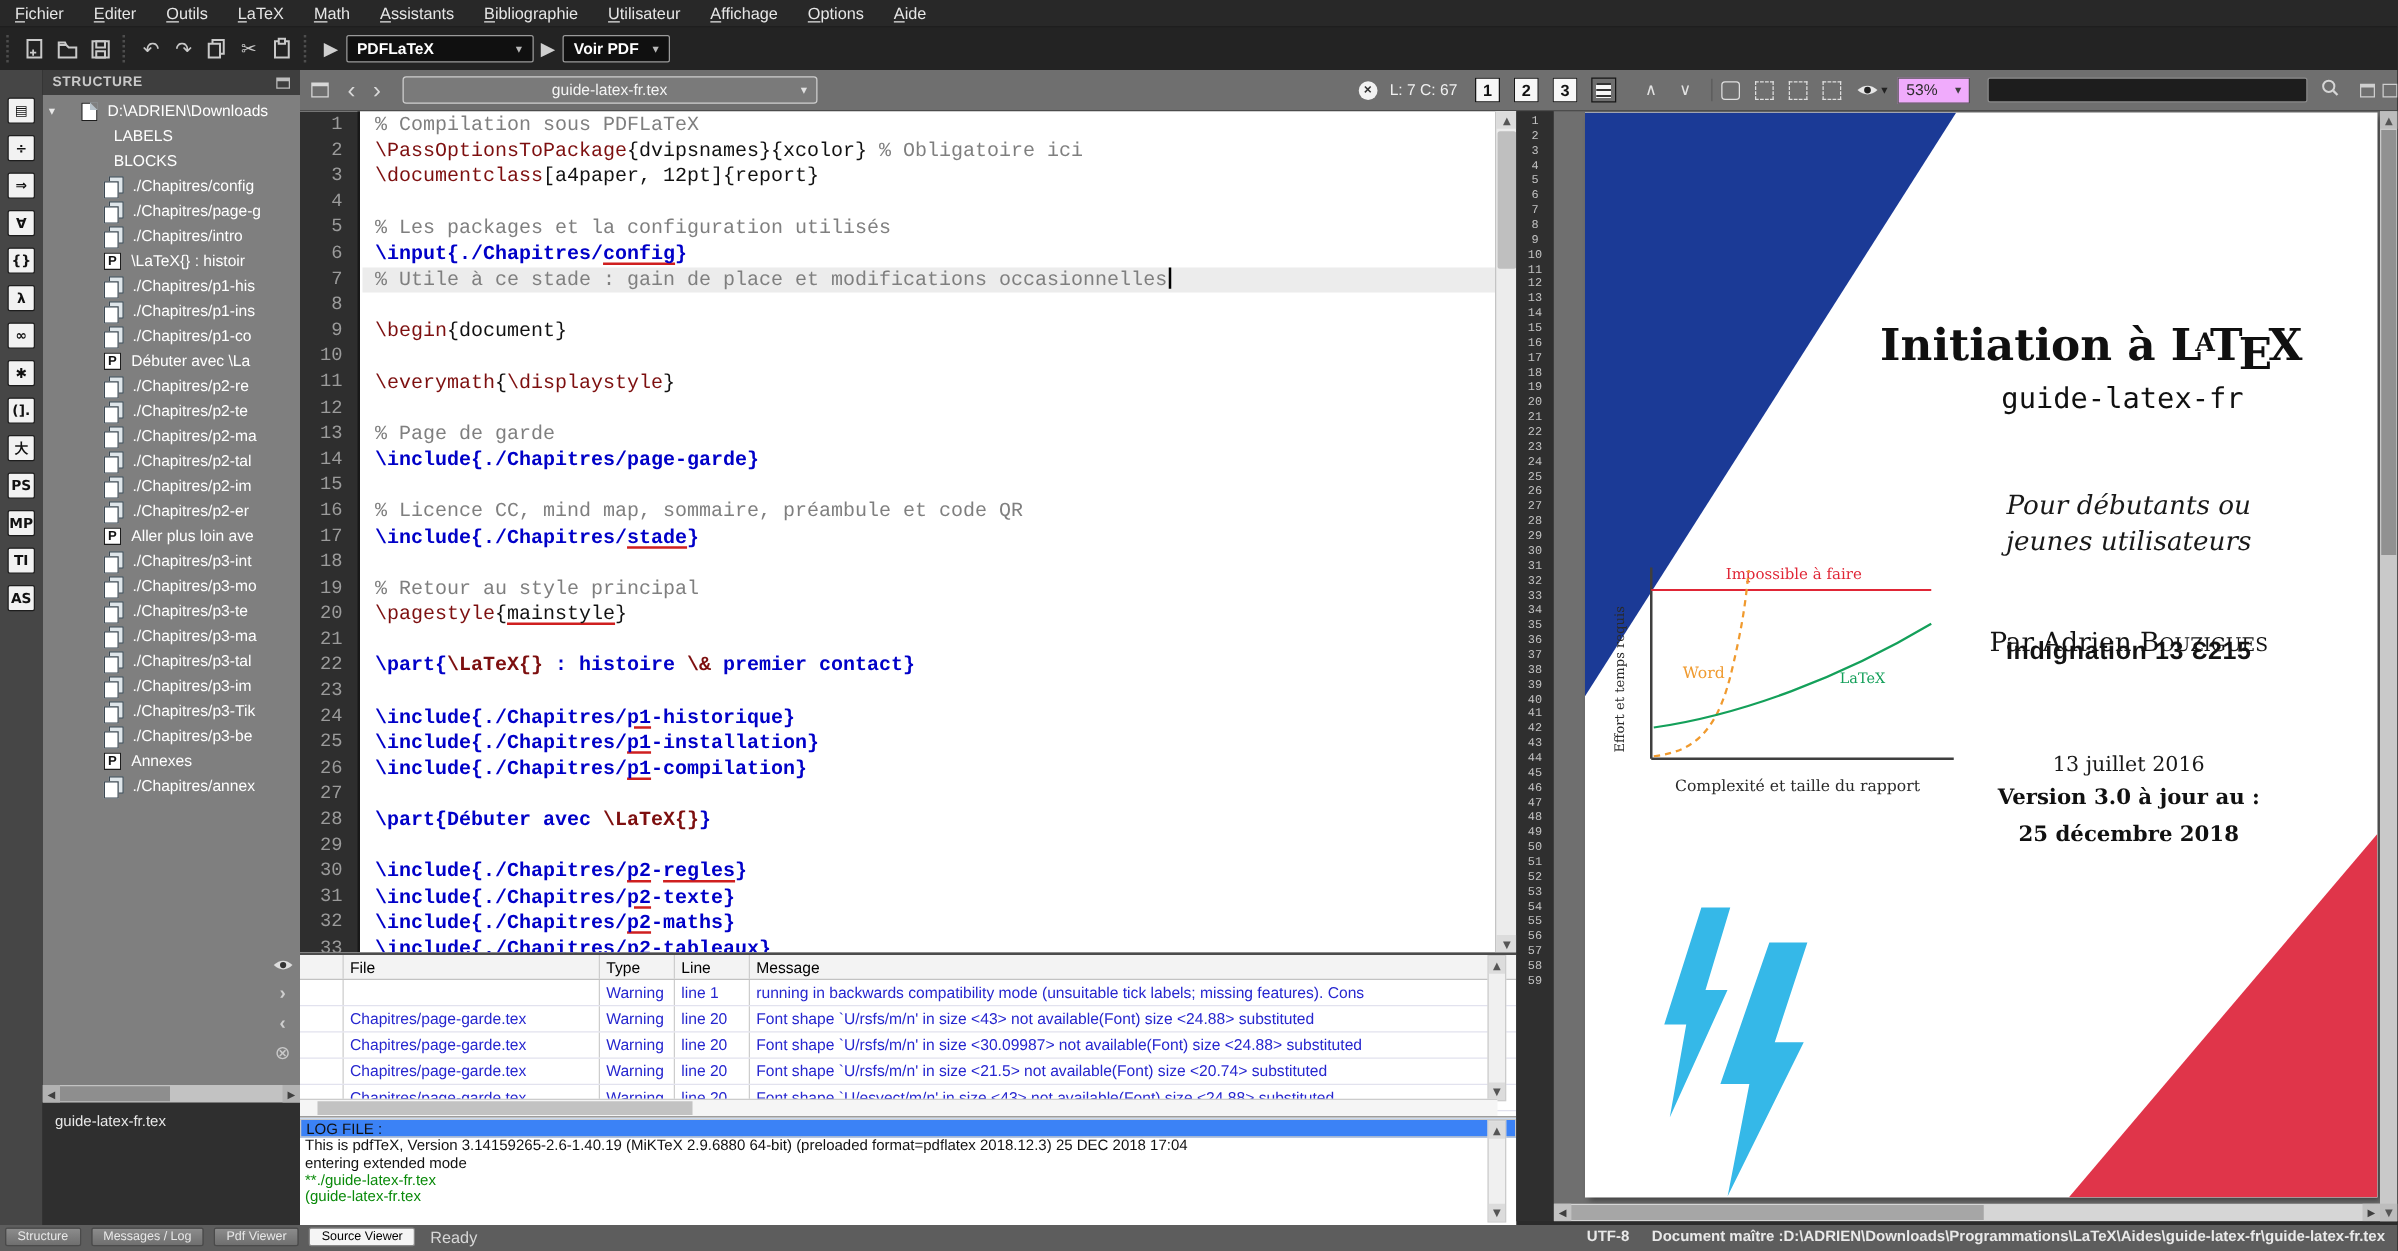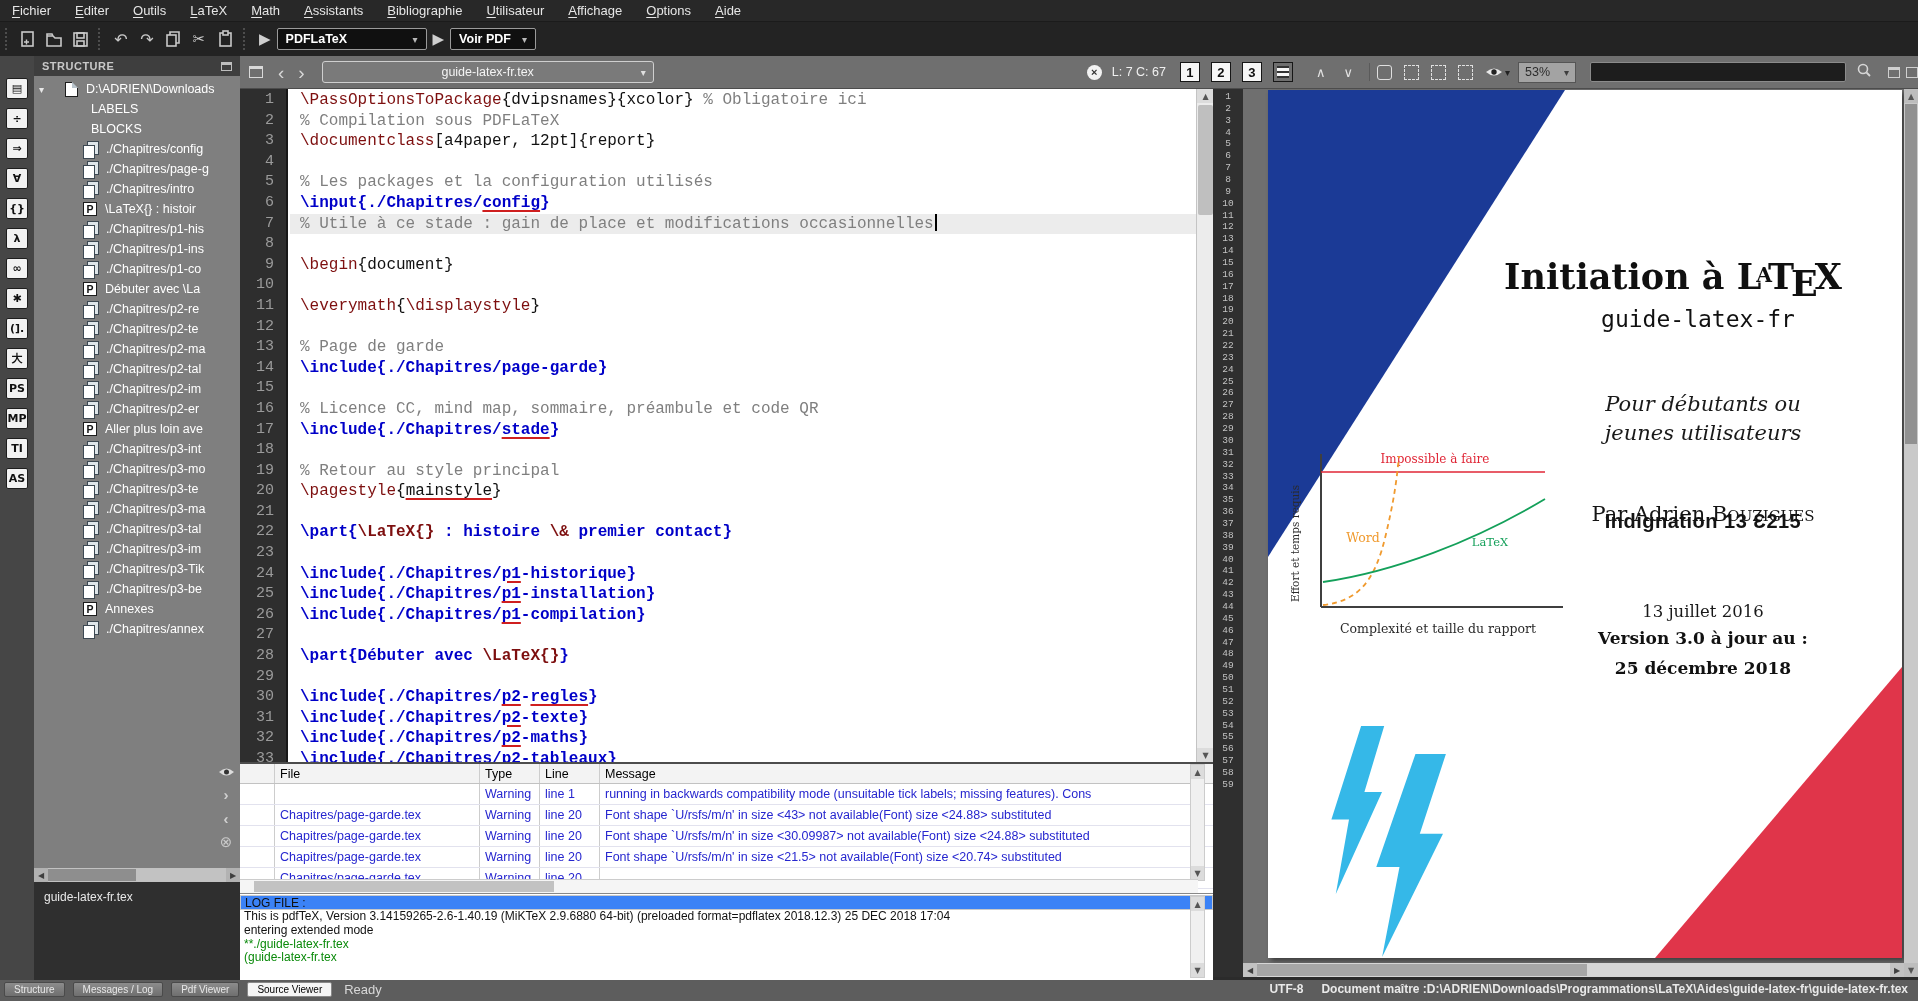--- a/index.html
+++ b/index.html
@@ -69,21 +69,21 @@
   .pgbtn { width:20px; height:20px; background:#f7f7f7; border:1px solid #161616; color:#111; font-weight:bold;
            font-size:13px; display:flex; align-items:center; justify-content:center; margin-right:11px; }
   .vmode { width:20px; height:20px; background:#f7f7f7; border:1px solid #161616; margin-right:14px;
            background-image:repeating-linear-gradient(#f7f7f7 0 3px, #333 3px 5px); background-clip:content-box; padding:3px; }
   .chev { color:#e3e3e3; font-size:13px; padding:0 9px; font-family:"DejaVu Sans",sans-serif; }
   .tsep { width:1px; height:18px; background:#5a5a5a; margin:0 7px; }
   .minitool { width:15px; height:15px; border:1.5px dashed #e0e0e0; margin-right:12px; }
   .minitool.solid { border-style:solid; border-radius:3px; }
   .eyewrap { display:flex; align-items:center; margin-right:8px; }
   .eyewrap .caret { color:#222; font-size:10px; margin-left:2px; }
-  #zoomdd { width:58px; height:21px; background:#a3a3a3; border:1px solid #555; color:#2c2c2c; font-size:12.5px;
+  #zoomdd { width:58px; height:21px; background:#f0abfc; border:1px solid #555; color:#2c2c2c; font-size:12.5px;
             display:flex; align-items:center; padding:0 6px; margin-right:14px; }
   #zoomdd .caret { margin-left:auto; color:#3e3e3e; font-size:10px; }
   #searchbox { width:256px; height:20px; background:#1d1d1d; border:1px solid #8b8b8b; border-radius:2px; color:#ddd;
                font-size:12px; padding:0 6px; outline:none; }
   .mag { margin:0 10px; }
   .paneicon { width:12px; height:11px; border:1px solid #cfcfcf; margin-left:6px; }
   .paneicon.split { border-top:3px solid #cfcfcf; }
 
   
   #editor { position:absolute; left:240px; top:89px; width:973px; height:673px; background:#fff; overflow:hidden; }
@@ -450,22 +450,22 @@
         <div class="gnum">26</div>
         <div class="gnum">27</div>
         <div class="gnum">28</div>
         <div class="gnum">29</div>
         <div class="gnum">30</div>
         <div class="gnum">31</div>
         <div class="gnum">32</div>
         <div class="gnum">33</div>
       </div>
     <div id="code">
+        <div class="cline"><span class="cm">% Compilation sous PDFLaTeX</span></div>
         <div class="cline"><span class="k">\PassOptionsToPackage</span><span class="p">{dvipsnames}{xcolor}</span><span class="cm"> % Obligatoire ici</span></div>
-        <div class="cline"><span class="cm">% Compilation sous PDFLaTeX</span></div>
         <div class="cline"><span class="k">\documentclass</span><span class="p">[a4paper, 12pt]{report}</span></div>
         <div class="cline"></div>
         <div class="cline"><span class="cm">% Les packages et la configuration utilisés</span></div>
         <div class="cline"><span class="b">\input{./Chapitres/</span><span class="b u">config</span><span class="b">}</span></div>
         <div class="cline cur"><span class="cm">% Utile à ce stade : gain de place et modifications occasionnelles</span><span class="tcaret"></span></div>
         <div class="cline"></div>
         <div class="cline"><span class="k">\begin</span><span class="p">{document}</span></div>
         <div class="cline"></div>
         <div class="cline"><span class="k">\everymath</span><span class="p">{</span><span class="k">\displaystyle</span><span class="p">}</span></div>
         <div class="cline"></div>
@@ -543,20 +543,21 @@
           <div class="mcell mc1">Chapitres/page-garde.tex</div>
           <div class="mcell mc2">Warning</div>
           <div class="mcell mc3">line 20</div>
           <div class="mcell mc4">Font shape `U/rsfs/m/n' in size &lt;21.5&gt; not available(Font) size &lt;20.74&gt; substituted</div>
         </div>
         <div class="mrow">
           <div class="mcell mc0"></div>
           <div class="mcell mc1">Chapitres/page-garde.tex</div>
           <div class="mcell mc2">Warning</div>
           <div class="mcell mc3">line 20</div>
+          <div class="mcell mc4">Font shape `U/esvect/m/n' in size &lt;43&gt; not available(Font) size &lt;24.88&gt; substituted</div>
         </div>
       </div>
     <div id="msgvscroll">
       <span class="vsb-btn" style="top:0;width:13px;">▲</span>
         <span class="vsb-btn" style="bottom:0;width:13px;">▼</span>
     </div>
     <div id="msghscroll">
         <div class="thumb"></div>
       </div>
   </div>

